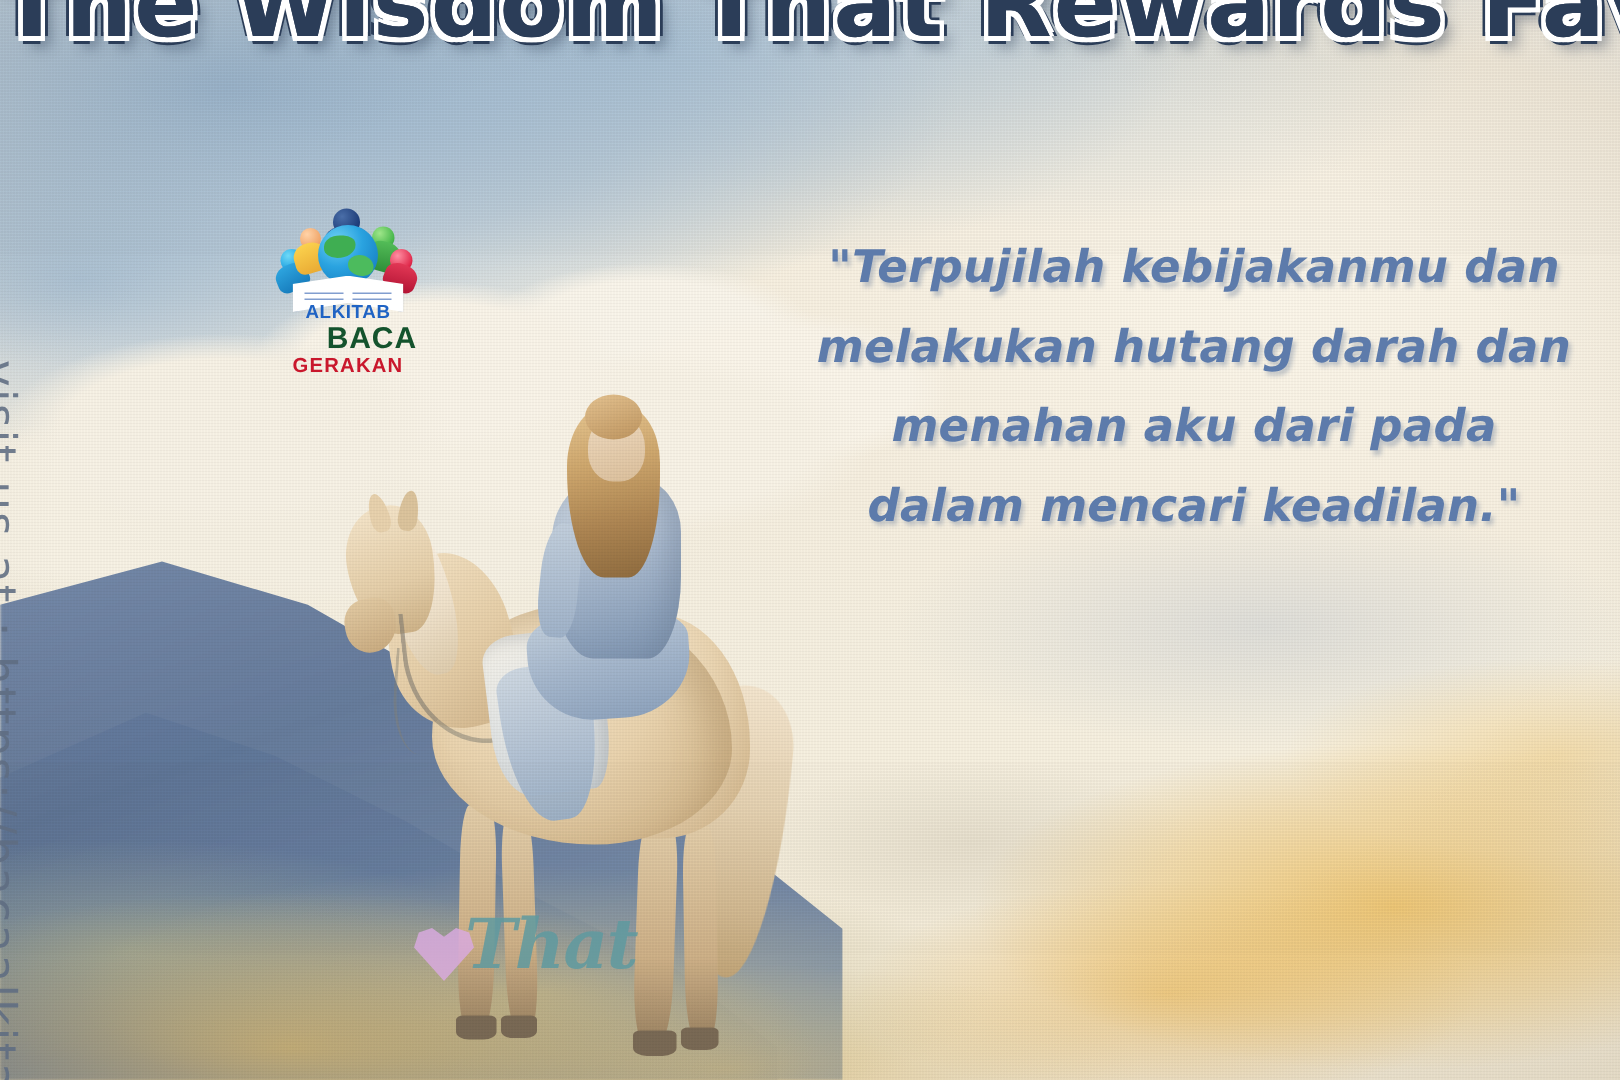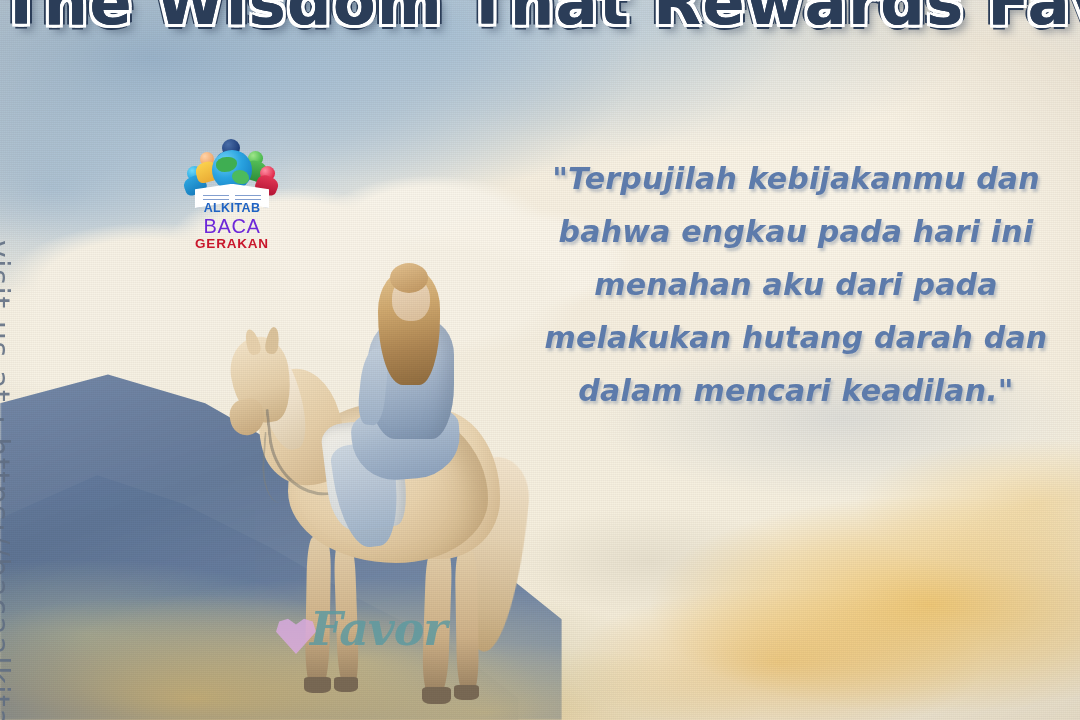--- a/index.html
+++ b/index.html
@@ -249,21 +249,21 @@
     position:absolute; left:9px; top:44px; width:74px; height:24px;
     background:#ffffff;
     clip-path: polygon(0% 22%, 48% 0%, 52% 0%, 100% 22%, 100% 100%, 52% 76%, 48% 76%, 0% 100%);
     box-shadow: 0 1px 2px rgba(40,70,130,.45);
   }
   .book-line {
     position:absolute; background:#1b4fa8; height:1.3px; opacity:.55;
   }
   .logo-text { position:absolute; left:0; top:62px; width:92px; text-align:center; line-height:1; }
   .lt-1 { font-size:12.5px; font-weight:700; color:#1f63c4; letter-spacing:.4px; }
-  .lt-2 { font-size:20px; font-weight:400; color:#6d28d9; letter-spacing:.6px; margin-top:1px; }
+  .lt-2 { font-size:20px; font-weight:700; color:#14532d; letter-spacing:.6px; margin-top:1px;text-align:right; }
   .lt-3 { font-size:13.5px; font-weight:900; color:#c9172c; letter-spacing:.8px; margin-top:1px; }
 
   
   #title {
     position:absolute; left:0; top:-34px; width:1080px;
     text-align:center;
     font-family:"DejaVu Sans", sans-serif;
     font-size:62px;
     font-weight:900;
     letter-spacing:1.5px;
@@ -427,27 +427,26 @@
       <div class="lt-1">ALKITAB</div>
       <div class="lt-2">BACA</div>
       <div class="lt-3">GERAKAN</div>
     </div>
   </div>
 
   <div id="title">The Wisdom That Rewards Favor</div>
 
   <div id="verse-block">
     <div class="verse-line">"Terpujilah kebijakanmu dan</div>
-    <div class="verse-line">bahwa engkau pada hari ini</div>
+    <div class="verse-line">melakukan hutang darah dan</div>
     <div class="verse-line">menahan aku dari pada</div>
-    <div class="verse-line">melakukan hutang darah dan</div>
     <div class="verse-line">dalam mencari keadilan."</div>
   </div>
 
 
   <div id="site-url">visit us at : https://bacaalkitab.c</div>
 
   <div id="watermark">
     <div class="wm-heart"></div>
-    <div class="wm-text">Favor</div>
+    <div class="wm-text">That</div>
   </div>
 
 </div>
 
 </body></html>

